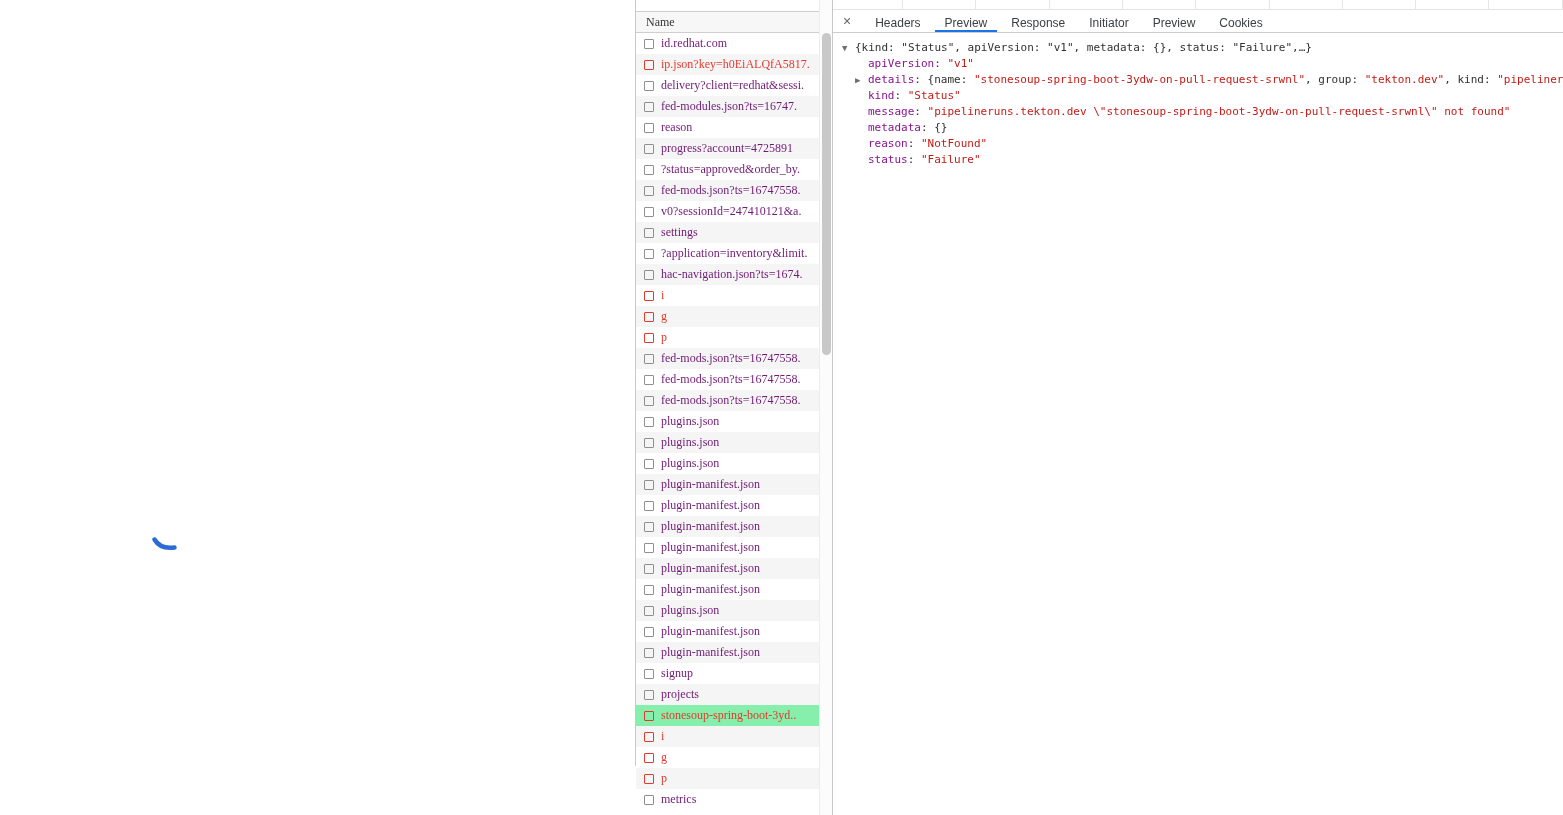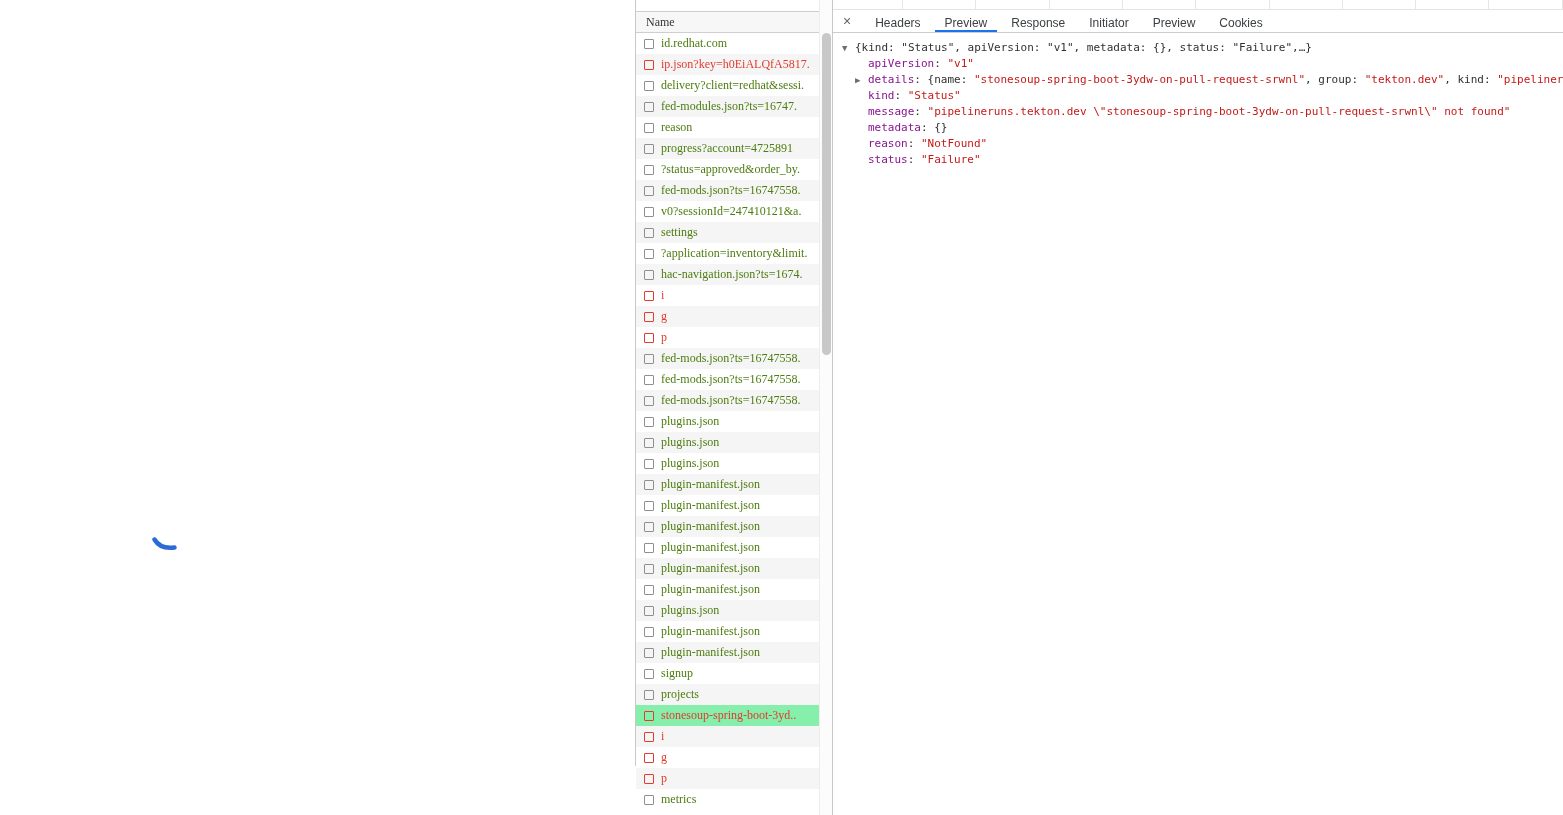--- a/index.html
+++ b/index.html
@@ -12,21 +12,21 @@
   .spinner { position: absolute; left: 151px; top: 535px; }
   .spinner path { fill: none; stroke: var(--spinner); stroke-width: 4.5; stroke-linecap: round; }
 
   
   .network-panel { position: absolute; left: 635px; top: 0; width: 184px; height: 766px; background: #fff;
                    border-left: 1px solid #c9c9c9; box-sizing: border-box; font-family: Liberation Serif, serif; }
   .list-header { position: absolute; left: 0; top: 11px; width: 100%; height: 22px; background: #f7f7f7;
                  border-top: 1px solid #cfcfcf; border-bottom: 1px solid #cfcfcf; box-sizing: border-box;
                  display: flex; align-items: center; padding-left: 10px; font-size: 12px; color: #333; }
   .rows { position: absolute; top: 33px; left: 0; width: 100%; }
-  .row { height: 21px; display: flex; align-items: center; padding-left: 8px; font-size: 12px; color: #4d7c0f;
+  .row { height: 21px; display: flex; align-items: center; padding-left: 8px; font-size: 12px; color: #701a75;
          white-space: nowrap; overflow: hidden; box-sizing: border-box; cursor: default; }
   .row.odd { background: #f5f5f5; }
   .row.error { color: var(--error); }
   .row.error .sq { border-color: var(--error); }
   .row.selected { background: #86efac; }
   .sq { width: 10px; height: 10px; border: 1.5px solid #8f8f8f; border-radius: 1px; margin-right: 7px;
         flex: 0 0 auto; box-sizing: border-box; background: transparent; }
 
   
   .scrollbar { position: absolute; left: 819px; top: 0; width: 13px; height: 815px; background: #fcfcfc;

